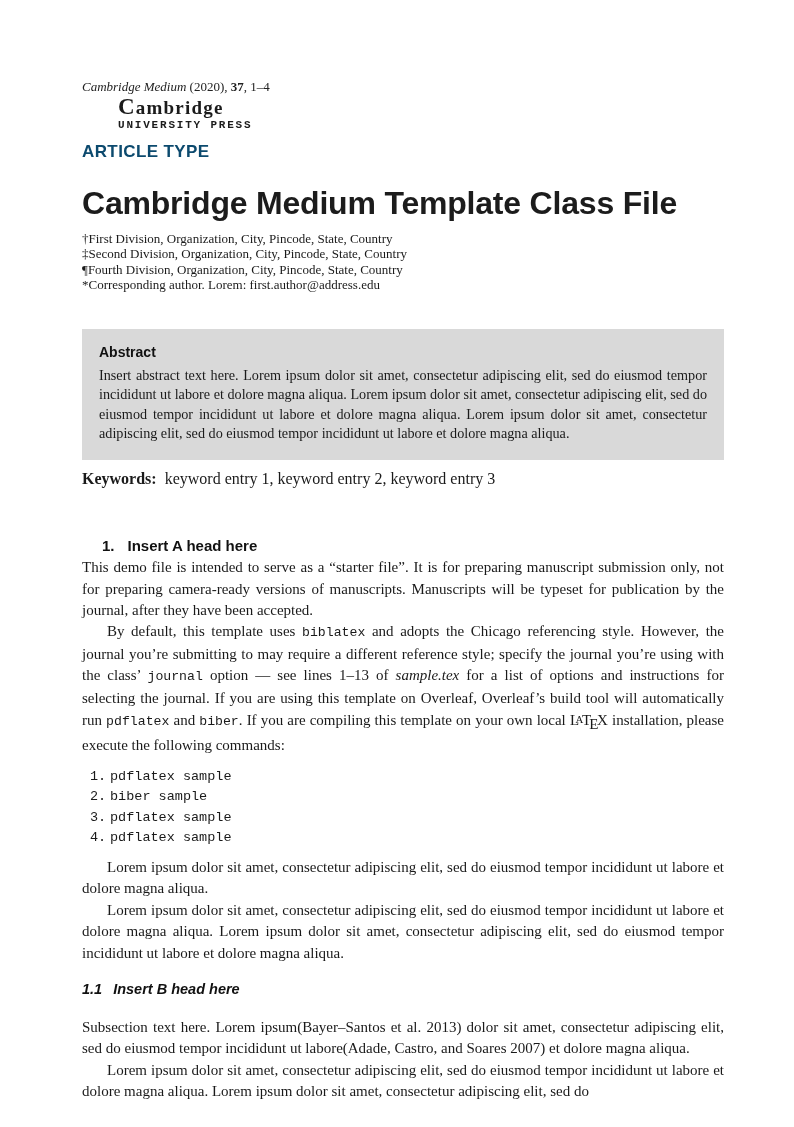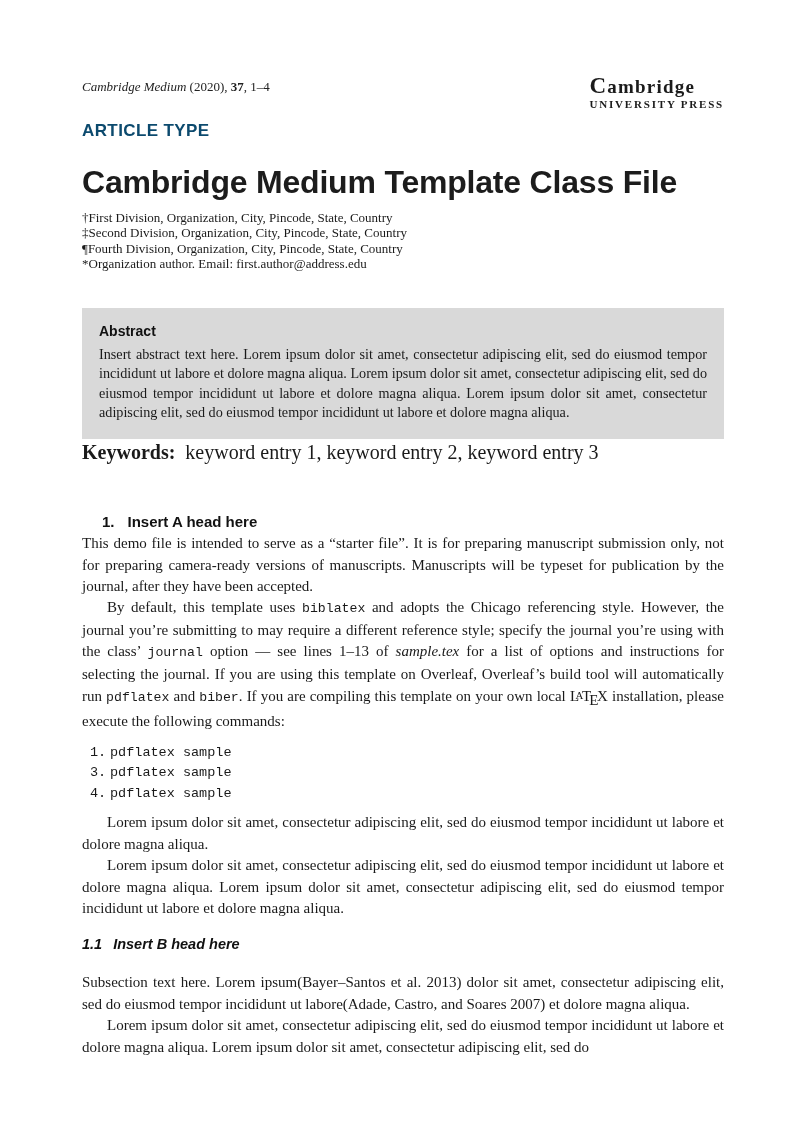--- a/index.html
+++ b/index.html
@@ -15,44 +15,45 @@
   .page {
     width: 794px;
     height: 1127px;
     padding: 74px 70px 0 82px;
     overflow: hidden;
   }
 
   
   .header-row {
     display: flex;
-    justify-content: space-between;
+    justify-content: flex-start;
     align-items: flex-start;
     margin-bottom: 8px;
+    flex-direction: column;
   }
   .journal-ref {
     font-size: 13px;
     padding-top: 5px;
     color: #222;
   }
   .logo {
     text-align: left;
     color: #1b1b1b;
     line-height: 1.05;
     margin-left: 36px;
   }
   .logo-line1 {
     font-family: "Liberation Serif", serif;
     font-weight: bold;
     font-size: 19px;
     letter-spacing: 1.2px;
   }
   .logo-line1::first-letter { font-size: 23px; }
   .logo-line2 {
-    font-family: Liberation Serif, serif;
+    font-family: Liberation Mono, monospace;
     font-weight: bold;
     font-size: 11px;
     letter-spacing: 1.8px;
     margin-top: 1px;
   }
 
   .article-type {
     font-family: "Liberation Sans", sans-serif;
     font-weight: bold;
     font-size: 17px;
@@ -102,22 +103,22 @@
     margin-bottom: 6px;
   }
   .abstract-text {
     font-size: 14.2px;
     line-height: 19.3px;
     text-align: justify;
     color: #1a1a1a;
   }
 
   .keywords {
-    margin-top: 2px;
-    font-size: 20px;
+    margin-top: 10px;
+    font-size: 16px;
   }
 
   
   .section-heading {
     font-family: "Liberation Sans", sans-serif;
     font-weight: bold;
     font-size: 15px;
     color: #111;
     margin-top: 49px;
     margin-bottom: 3px;
@@ -202,40 +203,41 @@
 
   <div class="article-type">ARTICLE TYPE</div>
 
   <h1 class="title">Cambridge Medium Template Class File</h1>
 
 
   <div class="affiliations">
     <div>†First Division, Organization, City, Pincode, State, Country</div>
     <div>‡Second Division, Organization, City, Pincode, State, Country</div>
     <div>¶Fourth Division, Organization, City, Pincode, State, Country</div>
-    <div>*Organization author. Email: first.author@address.edu</div>
+    <div>*Corresponding author. Lorem: first.author@address.edu</div>
   </div>
 
   <div class="abstract-box">
     <div class="abstract-heading">Abstract</div>
     <div class="abstract-text">Insert abstract text here. Lorem ipsum dolor sit amet, consectetur adipiscing elit, sed do eiusmod tempor incididunt ut labore et dolore magna aliqua. Lorem ipsum dolor sit amet, consectetur adipiscing elit, sed do eiusmod tempor incididunt ut labore et dolore magna aliqua. Lorem ipsum dolor sit amet, consectetur adipiscing elit, sed do eiusmod tempor incididunt ut labore et dolore magna aliqua.</div>
   </div>
 
   <div class="keywords"><span class="seg-bold">Keywords:</span><span>&nbsp; keyword entry 1, keyword entry 2, keyword entry 3</span></div>
 
   <div class="section-heading">
     <span class="sec-num">1.</span><span>Insert A head here</span>
   </div>
 
   <p class="body-par">This demo file is intended to serve as a “starter file”. It is for preparing manuscript submission only, not for preparing camera-ready versions of manuscripts. Manuscripts will be typeset for publication by the journal, after they have been accepted.</p>
 
   <p class="body-par indent"><span>By default, this template uses </span><span class="seg-mono">biblatex</span><span> and adopts the Chicago referencing style. However, the journal you’re submitting to may require a different reference style; specify the journal you’re using with the class’ </span><span class="seg-mono">journal</span><span> option — see lines 1–13 of </span><span class="seg-italic">sample.tex</span><span> for a list of options and instructions for selecting the journal. If you are using this template on Overleaf, Overleaf’s build tool will automatically run </span><span class="seg-mono">pdflatex</span><span> and </span><span class="seg-mono">biber</span><span>. If you are compiling this template on your own local </span><span>L</span><span class="seg-latex-a">A</span><span>T</span><span class="seg-latex-e">E</span><span>X</span><span> installation, please execute the following commands:</span></p>
 
   <ol class="command-list">
     <li><span class="cmd-num">1.</span><span class="cmd-text">pdflatex sample</span></li>
+    <li><span class="cmd-num">2.</span><span class="cmd-text">biber sample</span></li>
     <li><span class="cmd-num">3.</span><span class="cmd-text">pdflatex sample</span></li>
     <li><span class="cmd-num">4.</span><span class="cmd-text">pdflatex sample</span></li>
   </ol>
 
   <p class="body-par indent">Lorem ipsum dolor sit amet, consectetur adipiscing elit, sed do eiusmod tempor incididunt ut labore et dolore magna aliqua.</p>
 
   <p class="body-par indent">Lorem ipsum dolor sit amet, consectetur adipiscing elit, sed do eiusmod tempor incididunt ut labore et dolore magna aliqua. Lorem ipsum dolor sit amet, consectetur adipiscing elit, sed do eiusmod tempor incididunt ut labore et dolore magna aliqua.</p>
 
   <div class="subsection-heading">
     <span class="sec-num">1.1</span><span>Insert B head here</span>

